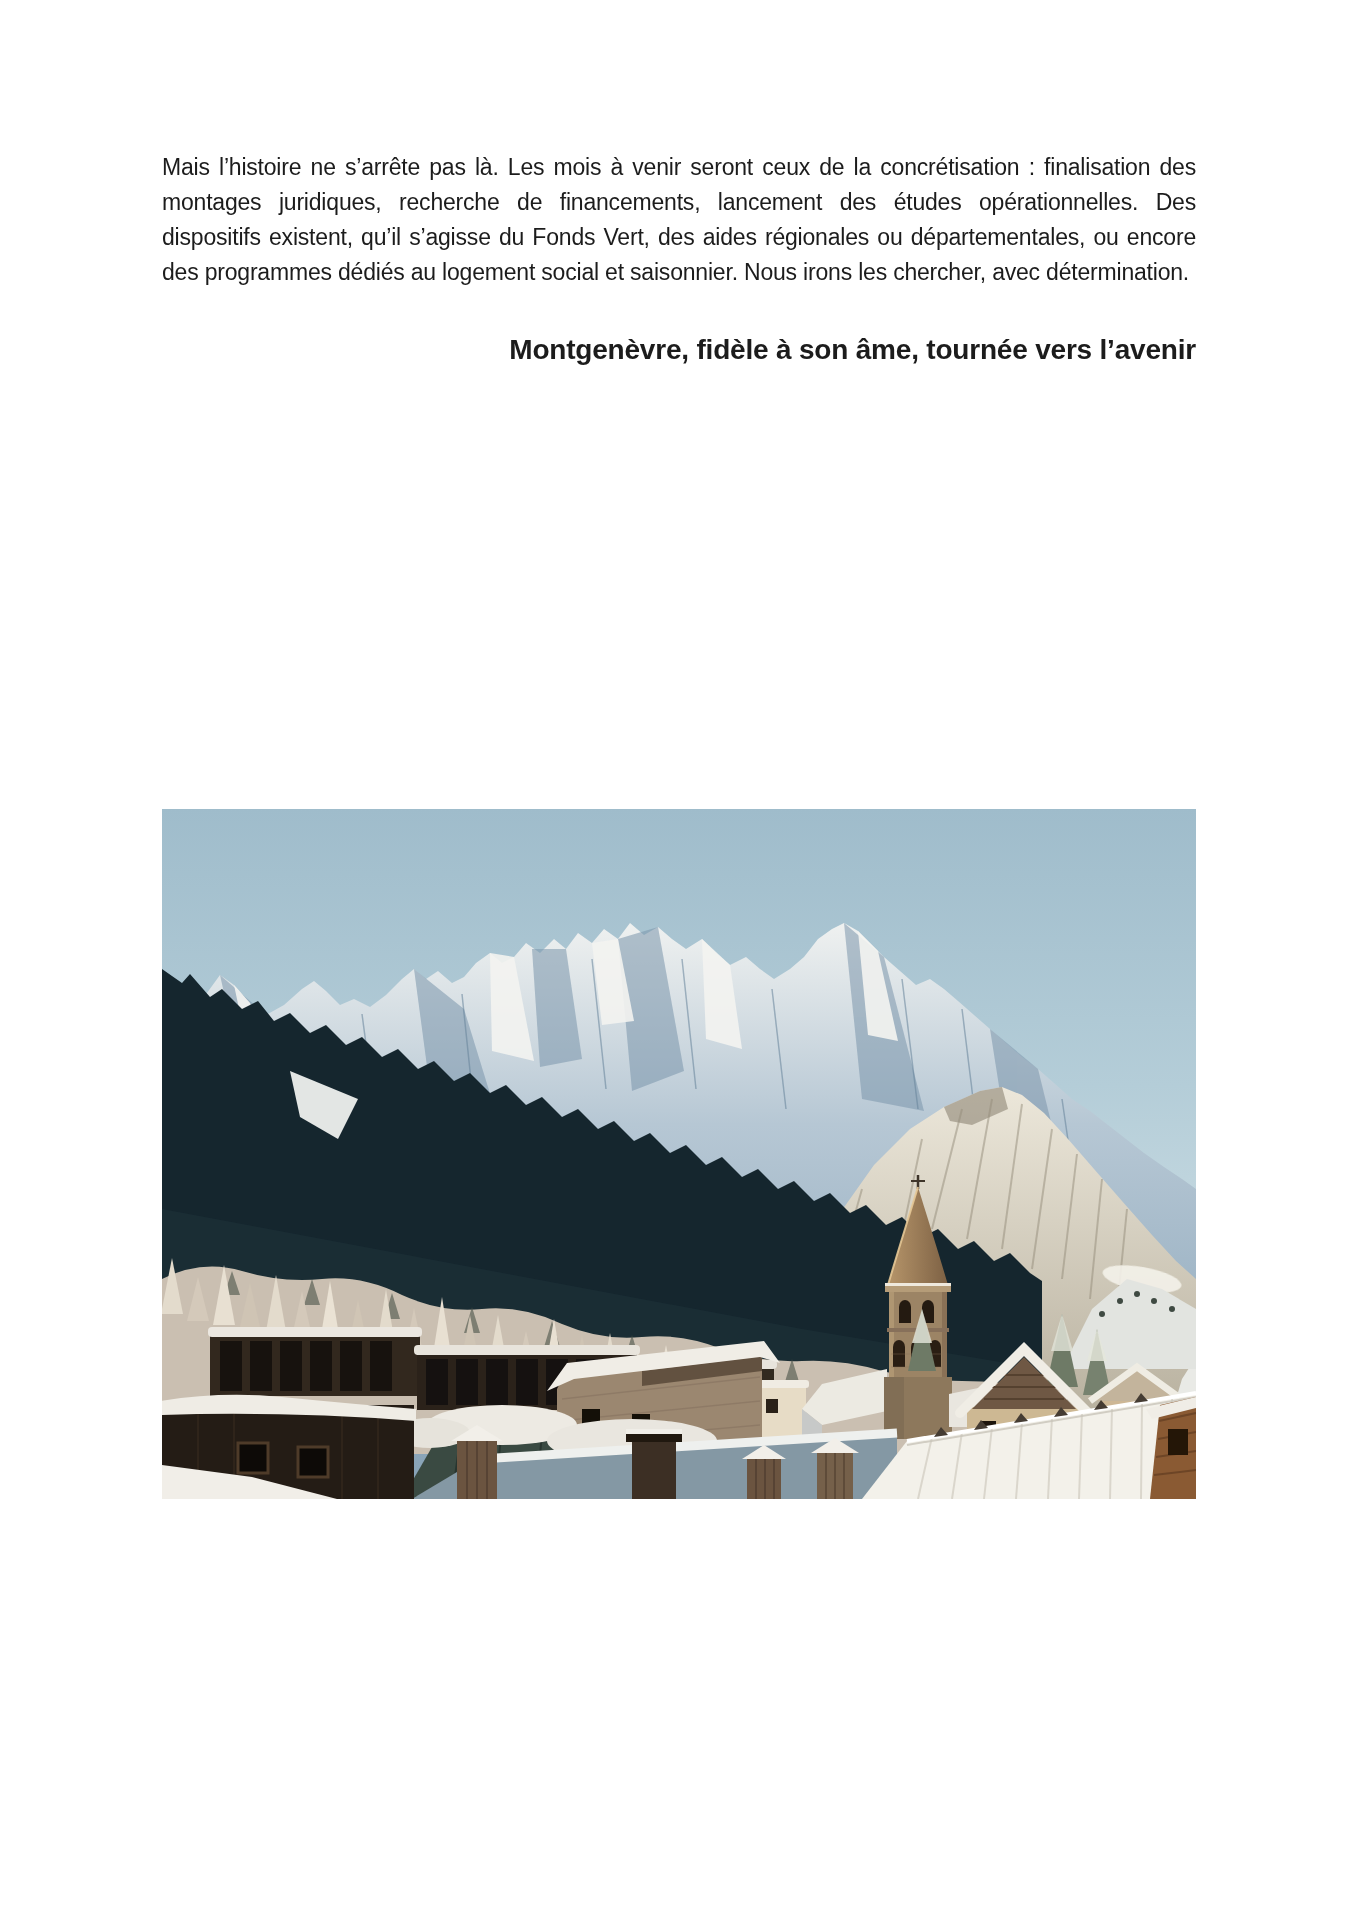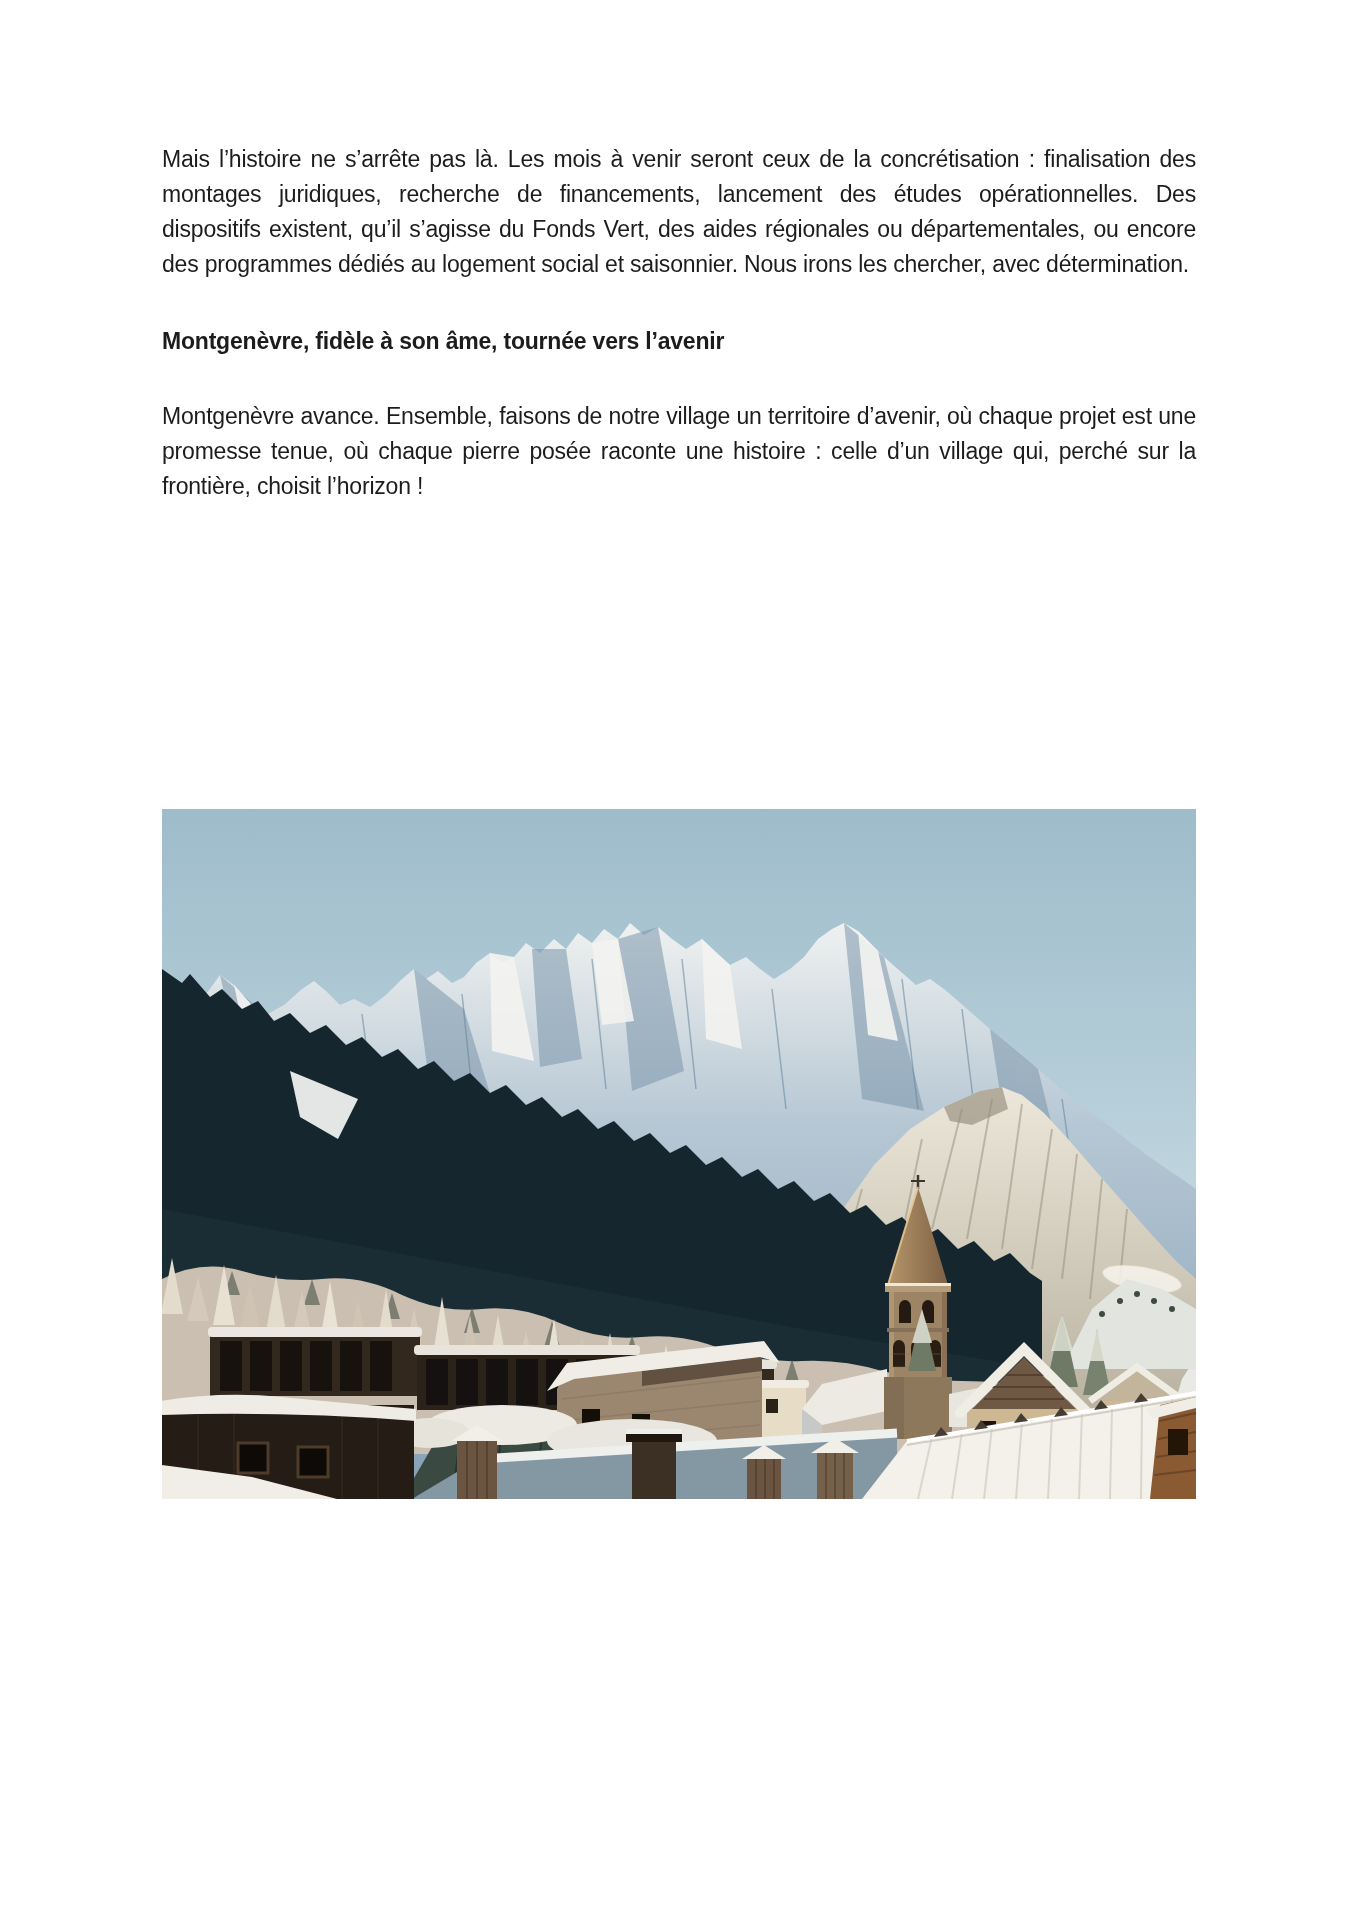--- a/index.html
+++ b/index.html
@@ -6,57 +6,56 @@
   .page{
     position:relative;
     width:1358px;height:1920px;
     background:#ffffff;
     font-family:"Liberation Sans","DejaVu Sans",sans-serif;
     color:#1c1c1c;
     overflow:hidden;
   }
   .content{
     position:absolute;
-    left:162px;top:142px;
+    left:162px;top:150px;
     width:1034px;
   }
   .content p{
     margin:0 0 36px 0;
     font-size:23px;
     line-height:35px;
     letter-spacing:-0.2px;
     text-align:justify;
   }
   .content p.para-1{margin-bottom:42px;}
   .content h2{
     margin:4px 0 40px 0;
-    font-size:23px;
+    font-size:28px;
     line-height:35px;
     letter-spacing:-0.2px;
     font-weight:700;
-    text-align:left;
+    text-align:right;
   }
   figure.photo{
     position:absolute;
     left:162px;top:809px;
     width:1034px;height:690px;
     margin:0;padding:0;
     overflow:hidden;
   }
   figure.photo svg{display:block;width:1034px;height:690px;}
 </style>
 </head>
 <body>
 
 <div class="page">
 
   <main class="content">
     <p class="para-1">Mais l’histoire ne s’arrête pas là. Les mois à venir seront ceux de la concrétisation : finalisation des montages juridiques, recherche de financements, lancement des études opérationnelles. Des dispositifs existent, qu’il s’agisse du Fonds Vert, des aides régionales ou départementales, ou encore des programmes dédiés au logement social et saisonnier. Nous irons les chercher, avec détermination.</p>
     <h2>Montgenèvre, fidèle à son âme, tournée vers l’avenir</h2>
-    <p class="para-3">Montgenèvre avance. Ensemble, faisons de notre village un territoire d’avenir, où chaque projet est une promesse tenue, où chaque pierre posée raconte une histoire : celle d’un village qui, perché sur la frontière, choisit l’horizon !</p>
   </main>
 
   <figure class="photo" role="img" aria-label="Vue hivernale du village de Montgenèvre : clocher de l’église et toits enneigés devant la forêt sombre et les montagnes enneigées.">
     <svg viewBox="0 0 1034 690" xmlns="http://www.w3.org/2000/svg">
       <defs>
         <linearGradient id="gSky" x1="0" y1="0" x2="0" y2="1">
           <stop offset="0" stop-color="#9fbccb"></stop>
           <stop offset="0.6" stop-color="#b4cdd8"></stop>
           <stop offset="1" stop-color="#c8dbe2"></stop>
         </linearGradient>

